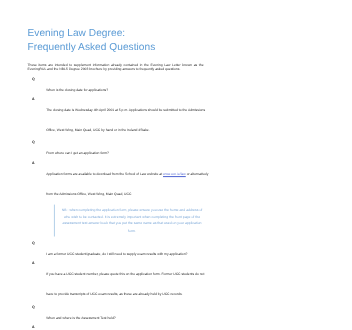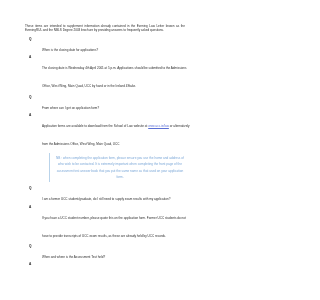--- a/index.html
+++ b/index.html
@@ -80,20 +80,24 @@
     margin-left:24px;
     text-align:center;
   }
 </style>
 </head>
 <body>
 
 <div class="page">
   <div class="content">
 
+    <div class="title">
+      <span class="line">Evening Law Degree:</span>
+      <span class="line">Frequently Asked Questions</span>
+    </div>
 
     <p class="intro">These items are intended to supplement information already contained in the Evening Law Letter known as the EveningRUL and the NBLS Degree 2003 brochure by providing answers to frequently asked questions.</p>
 
     <div class="qa-block">
       <div class="qa-row">
         <span class="marker">Q</span>
         <span class="qa-text full">When is the closing date for applications?</span>
       </div>
       <div class="qa-row">
         <span class="marker">A</span>

